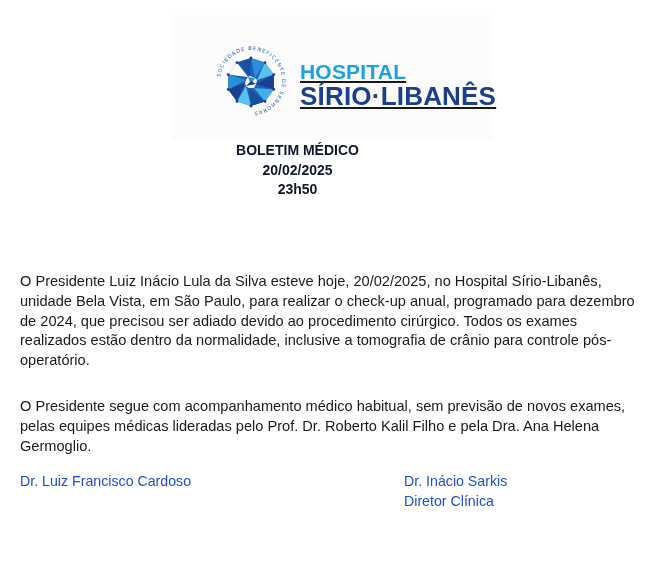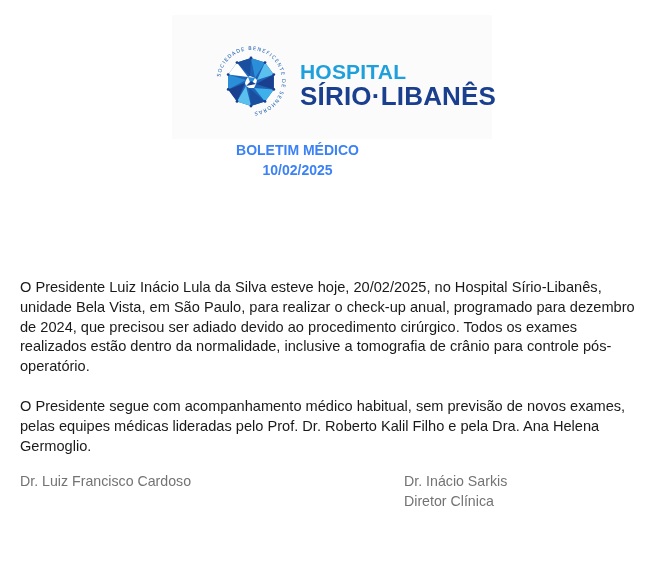--- a/index.html
+++ b/index.html
@@ -30,61 +30,62 @@
       width: 72px;
       height: 72px;
     }
     .wordmark {
       position: absolute;
       left: 128px;
       top: 44px;
       font-weight: bold;
       letter-spacing: 0.2px;
       line-height: 25px;
+      text-decoration: underline;
     }
     .wordmark .line1 {
       font-size: 21px;
       color: #1ea0dc;
       display: block;
     }
     .wordmark .line2 {
       font-size: 26px;
       color: #1a3f8f;
       display: block;
     }
     .header-block {
       position: absolute;
       left: 0;
       width: 595px;
       top: 141px;
       text-align: center;
       font-weight: bold;
       font-size: 14px;
       line-height: 19.5px;
-      color: #3b82f6;
+      color: #0f172a;
     }
     .header-block div {
       display: block;
     }
     .body-text {
       position: absolute;
       left: 20px;
       width: 618px;
       font-size: 14.6px;
       line-height: 19.8px;
       color: #1a1a1a;
     }
-    .para1 { top: 278px; }
+    .para1 { top: 272px; }
     .para2 { top: 397px; }
     .sig {
       position: absolute;
       top: 471px;
       font-size: 14.2px;
       line-height: 20px;
-      color: #737373;
+      color: #1d4ed8;
     }
     .sig-left { left: 20px; }
     .sig-right { left: 404px; }
     .sig div { display: block; white-space: nowrap; }
   </style>
 </head>
 <body>
 
 <div class="logo-box">
   <svg class="emblem" viewBox="0 0 72 72" xmlns="http://www.w3.org/2000/svg">
@@ -125,21 +126,22 @@
     </g>
   </svg>
   <div class="wordmark">
     <span class="line1">HOSPITAL</span>
     <span class="line2">SÍRIO·LIBANÊS</span>
   </div>
 </div>
 
 <div class="header-block">
   <div>BOLETIM MÉDICO</div>
-  <div>10/02/2025</div>
+  <div>20/02/2025</div>
+  <div>23h50</div>
 </div>
 
 <div class="body-text para1">O Presidente Luiz Inácio Lula da Silva esteve hoje, 20/02/2025, no Hospital Sírio-Libanês, unidade Bela Vista, em São Paulo, para realizar o check-up anual, programado para dezembro de 2024, que precisou ser adiado devido ao procedimento cirúrgico. Todos os exames realizados estão dentro da normalidade, inclusive a tomografia de crânio para controle pós-operatório.</div>
 <div class="body-text para2">O Presidente segue com acompanhamento médico habitual, sem previsão de novos exames, pelas equipes médicas lideradas pelo Prof. Dr. Roberto Kalil Filho e pela Dra. Ana Helena Germoglio.</div>
 
 <div class="sig sig-left">
   <div>Dr. Luiz Francisco Cardoso</div>
 </div>
 
 <div class="sig sig-right">

